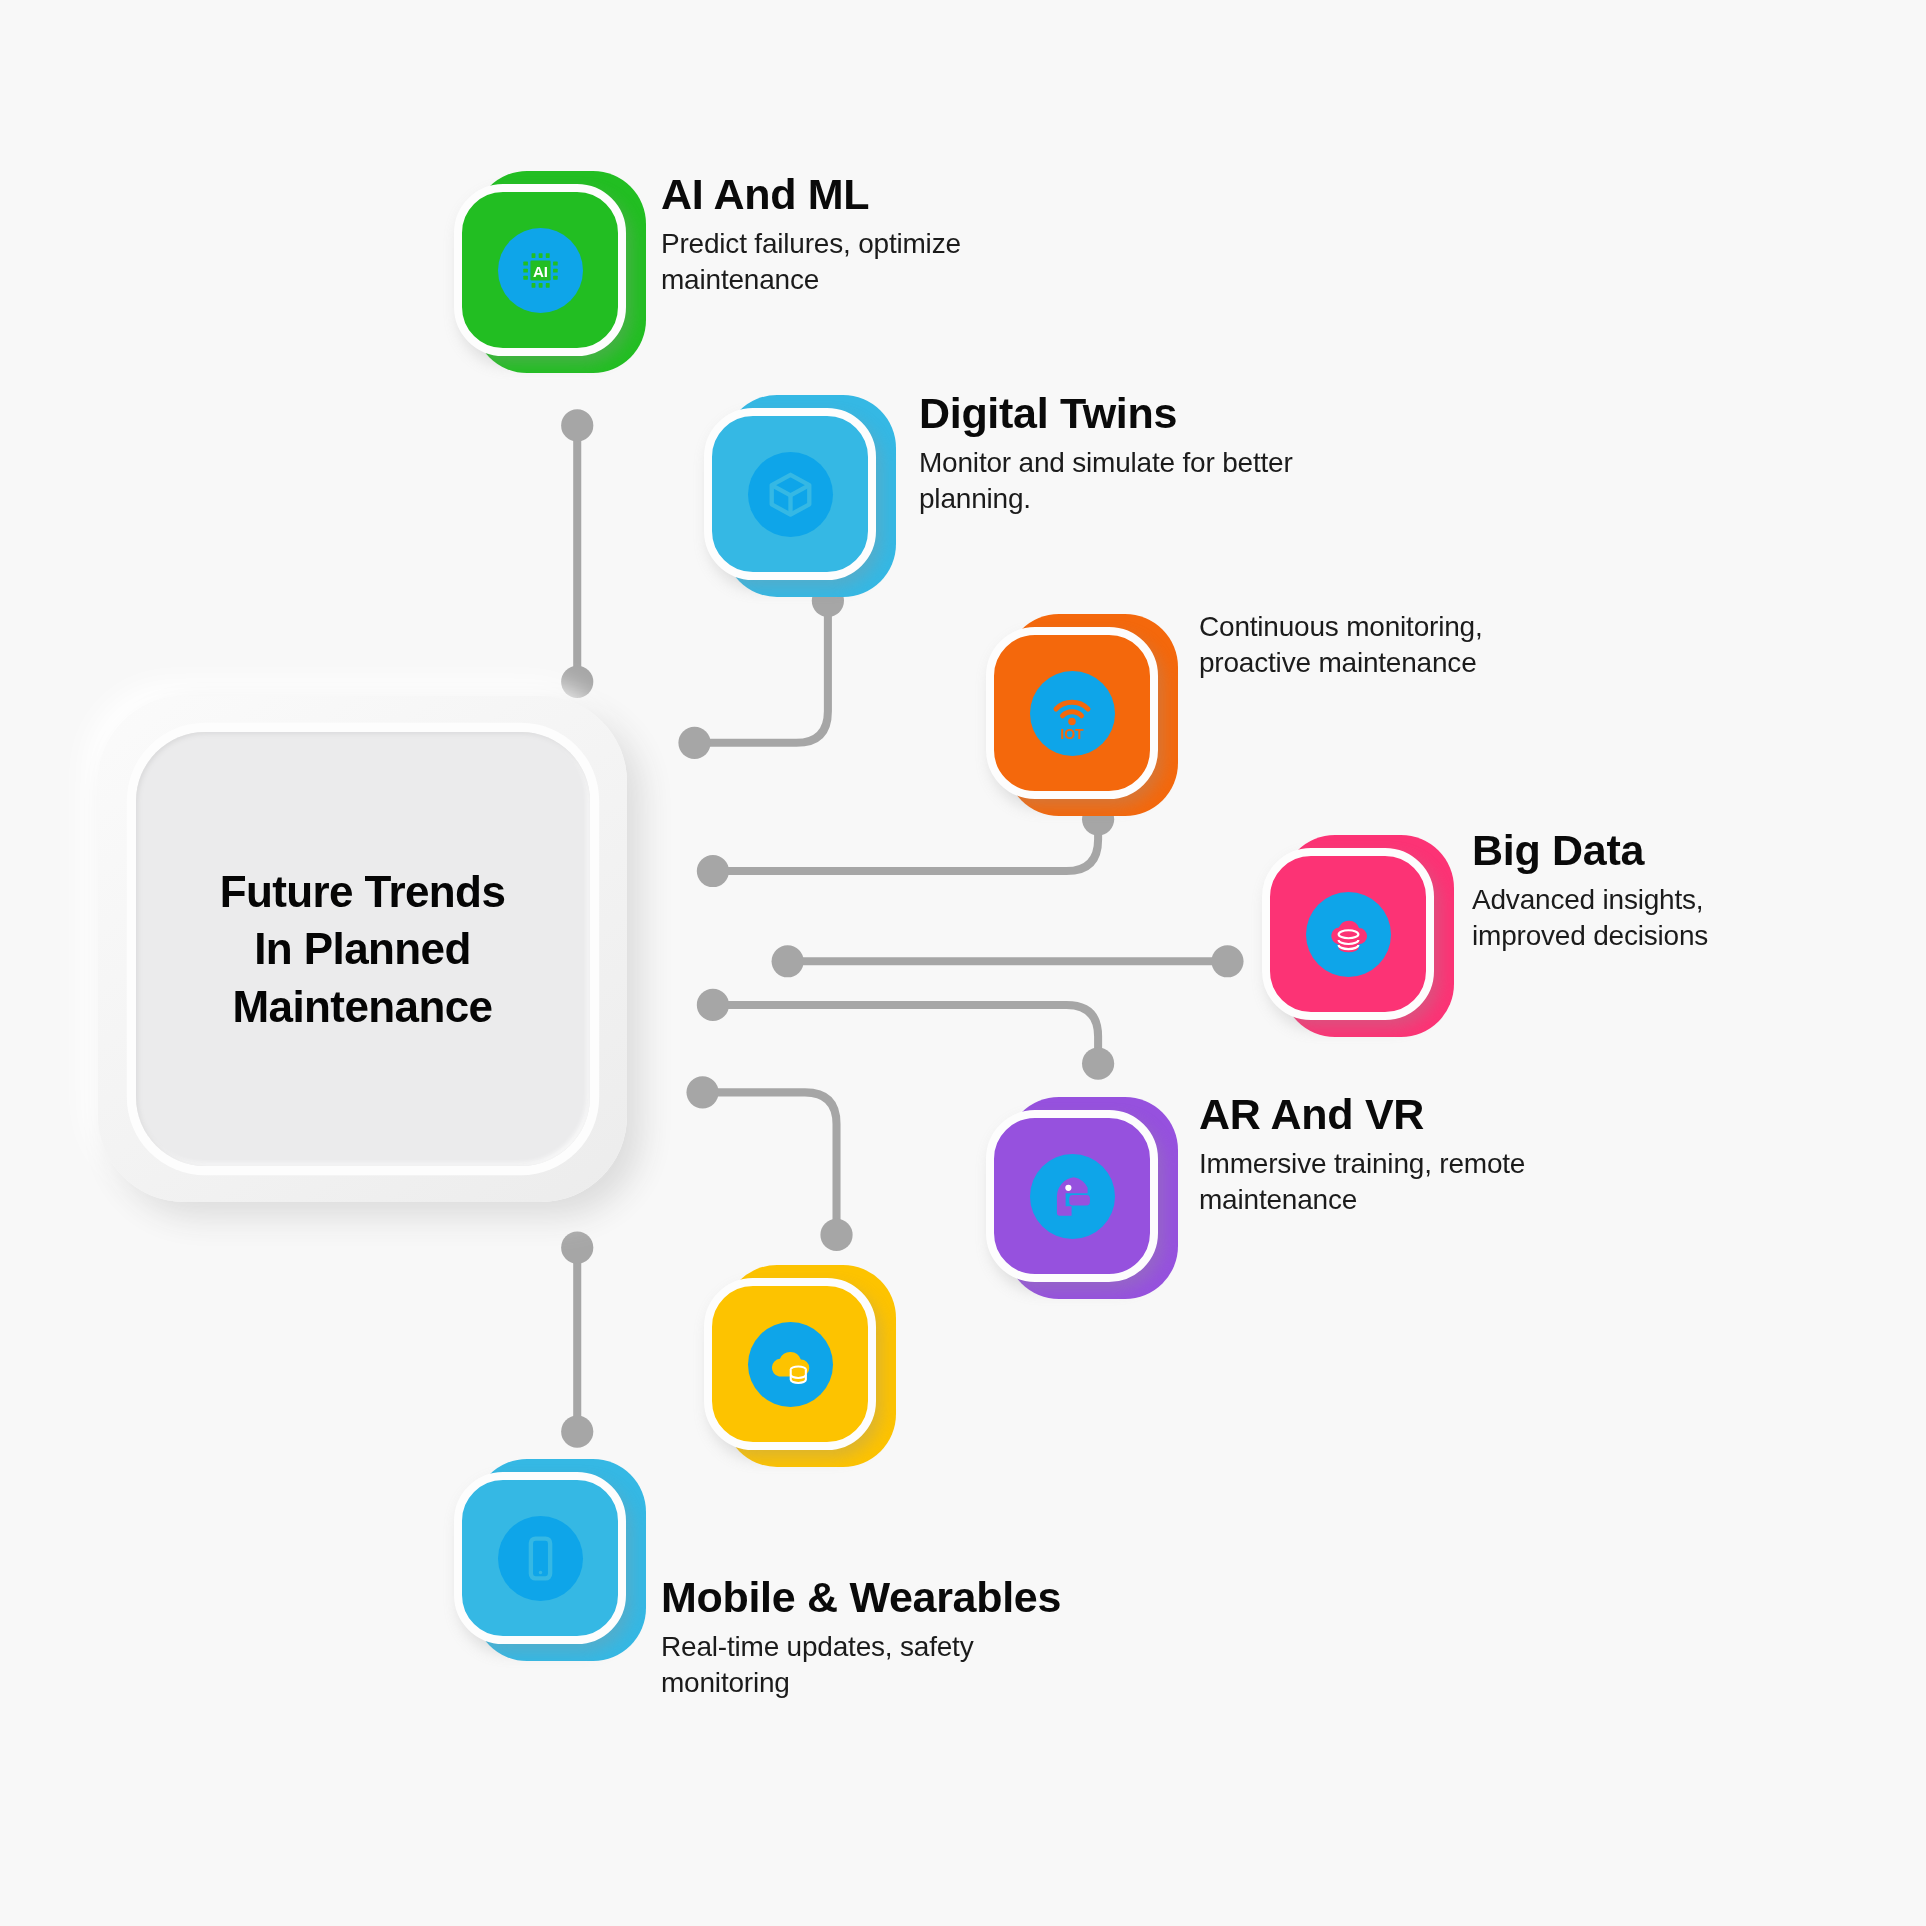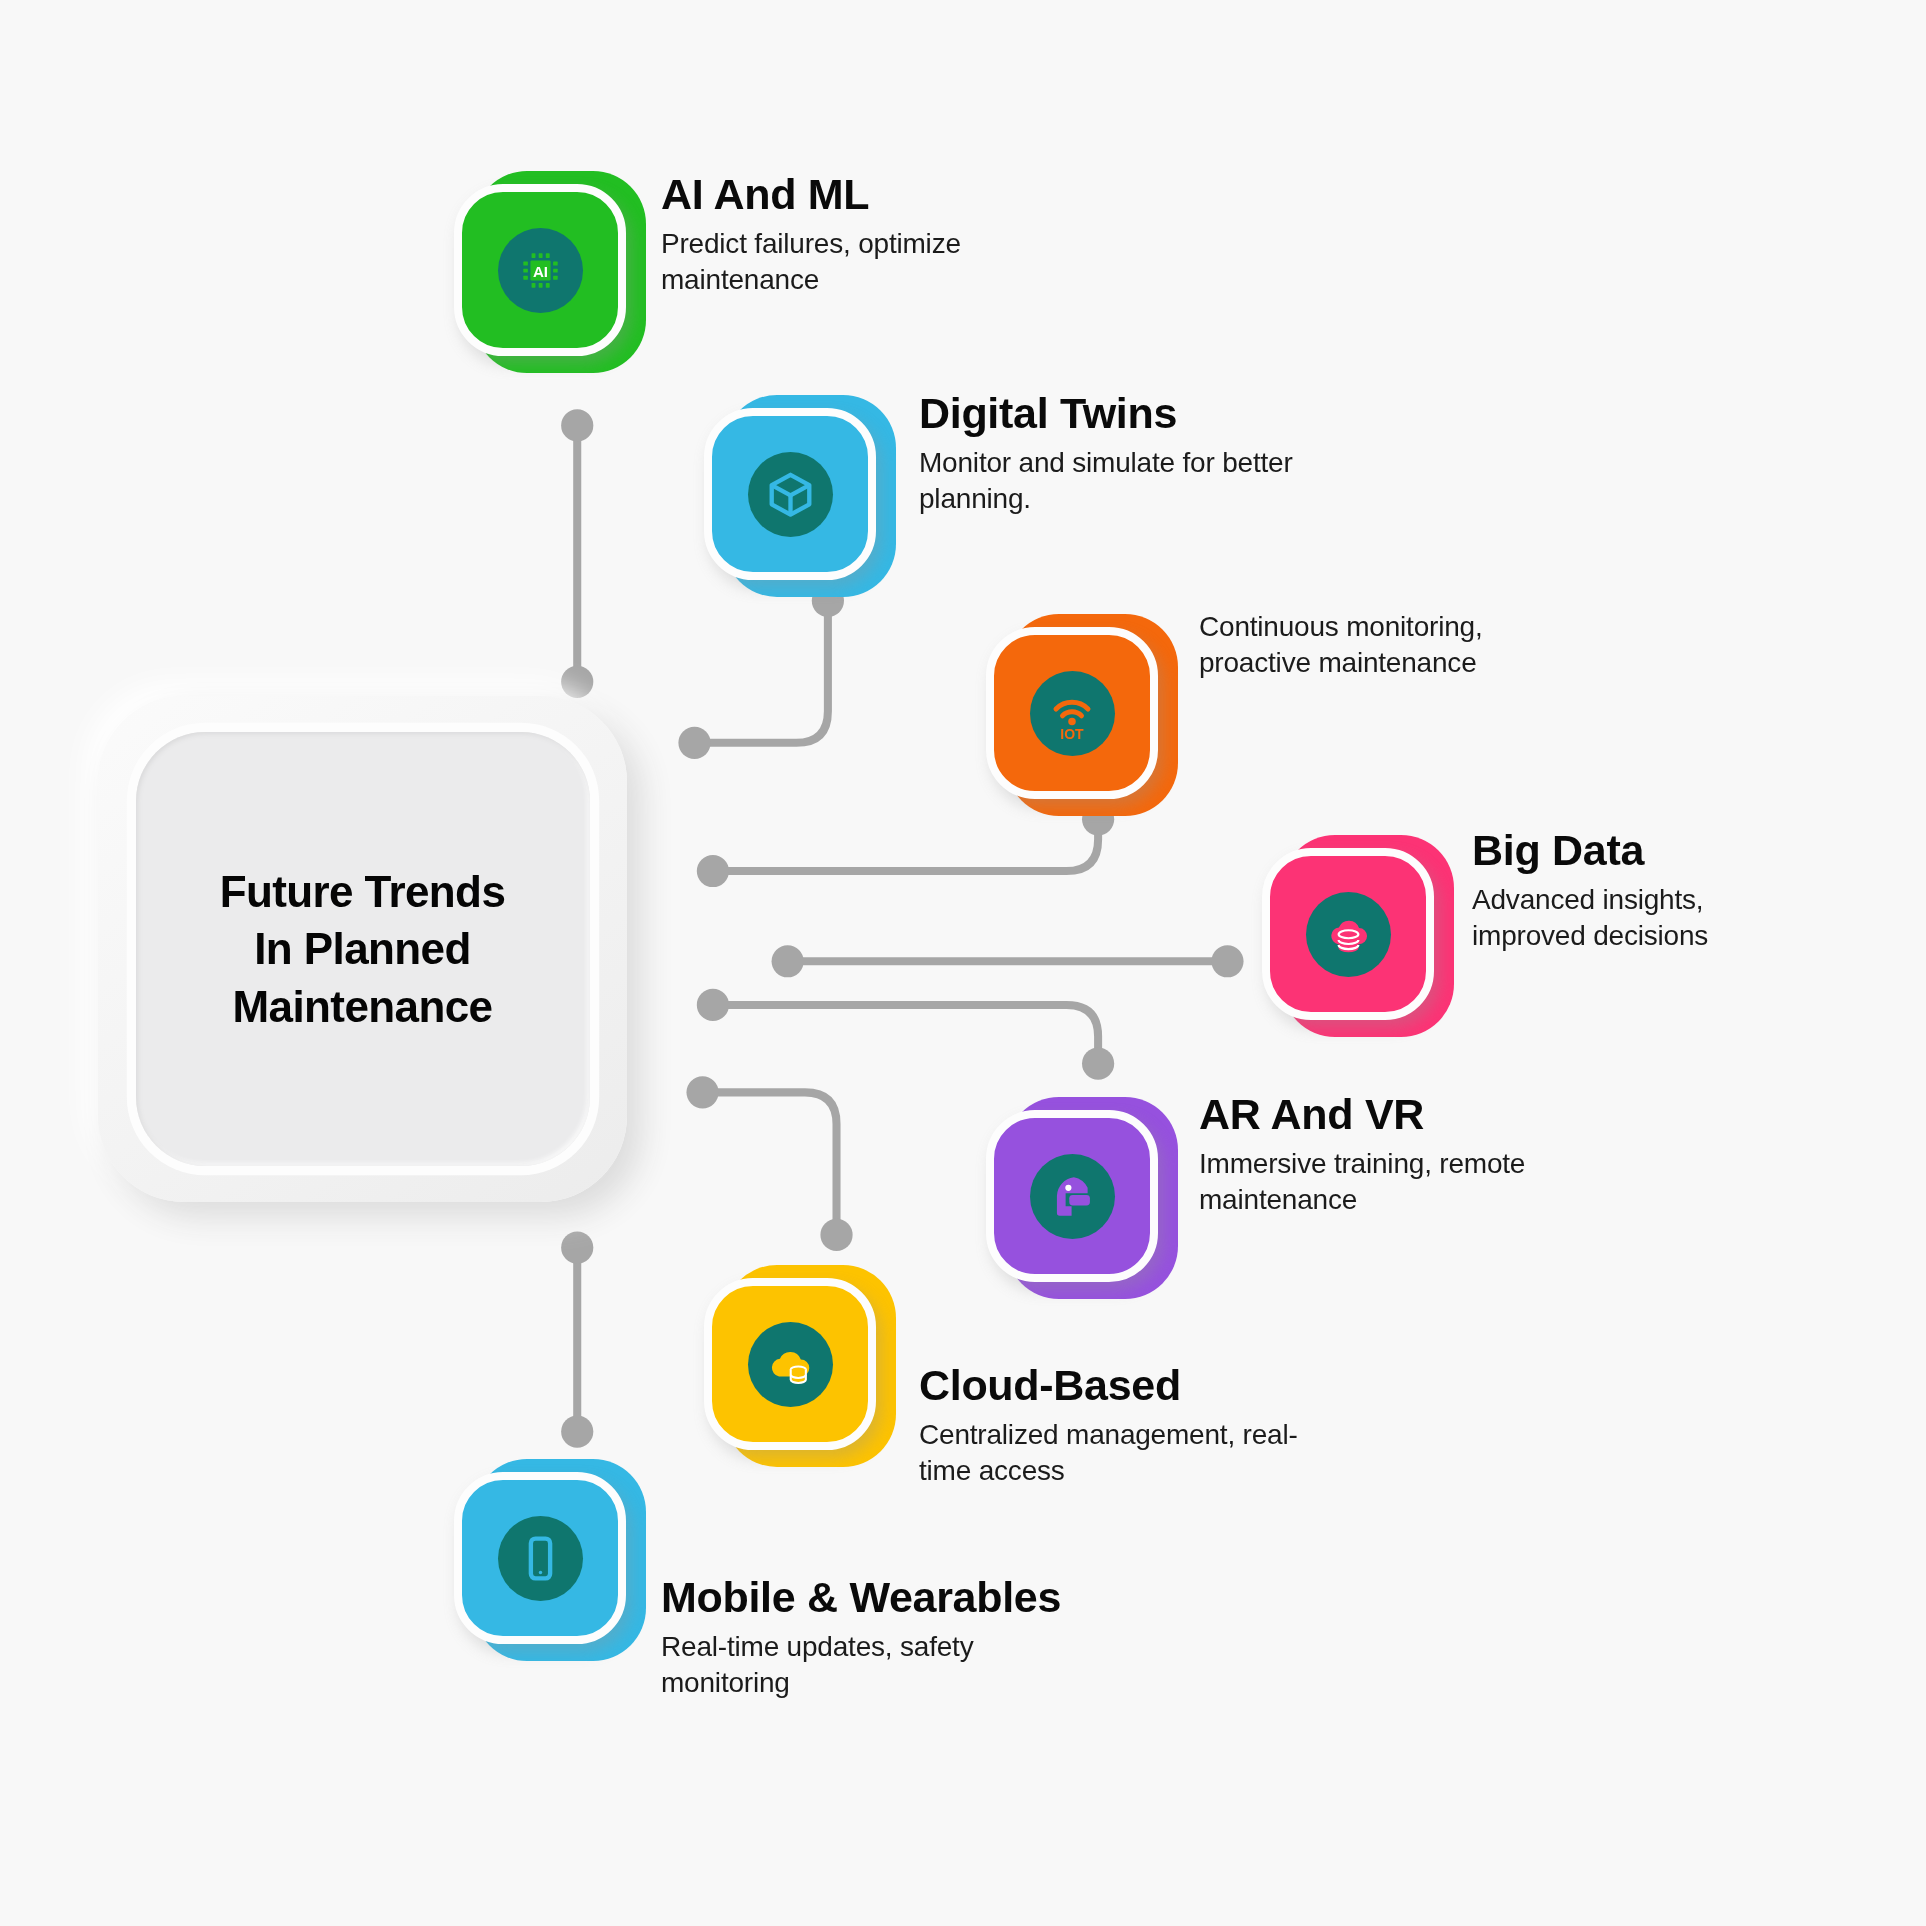--- a/index.html
+++ b/index.html
@@ -53,21 +53,21 @@
     width:172px;height:172px;
     border-radius:49px;
     z-index:1;
     border:8.6px solid #fdfdfd;
     box-sizing:border-box;
     box-shadow:5.7px 8px 15px rgba(150,150,150,.30);
     display:flex;align-items:center;justify-content:center;
   }
   .badge .disc{
     width:85px;height:85px;border-radius:50%;
-    background:#0f766e;
+    background:#0ea5e9;
     display:flex;align-items:center;justify-content:center;
   }
   .badge svg{display:block;}
 
   
   .txt{position:absolute;}
   .ttl{
     font-size:43px;font-weight:bold;color:#0a0a0a;
     letter-spacing:-0.3px;line-height:1.04;
     margin:0 0 9.2px 0;
@@ -261,25 +261,20 @@
             <g>
               <ellipse cx="15.4" cy="14.2" rx="3.3" ry="1.35" fill="#fdc300" stroke="#ffffff" stroke-width="0.9"></ellipse>
               <path d="M12.1 14.2 L12.1 18.7 A3.3 1.35 0 0 0 18.7 18.7 L18.7 14.2" fill="#fdc300" stroke="#ffffff" stroke-width="0.9"></path>
               <path d="M12.1 16.5 A3.3 1.35 0 0 0 18.7 16.5" fill="none" stroke="#ffffff" stroke-width="0.9"></path>
             </g>
           </svg>
         </div>
       </div>
     </div>
   </div>
-  <div class="txt" style="left:919px;top:1363px;width:661px;">
-    <div class="ttl">Cloud-Based</div>
-    <div class="dsc" style="white-space:pre-line;">Centralized management, real-
-time access</div>
-  </div>
 
   <div class="node" style="left:454px;top:1472px;">
     <div class="badge">
       <div class="back" style="background:#35b8e4;"></div>
       <div class="front" style="background:#35b8e4;">
         <div class="disc">
           <svg width="55" height="55" viewBox="0 0 24 24">
             <rect x="7.8" y="3.3" width="8.4" height="17.4" rx="2.0" fill="none" stroke="#35b8e4" stroke-width="1.9"></rect>
             <circle cx="12" cy="18.1" r="0.75" fill="#35b8e4"></circle>
           </svg>

